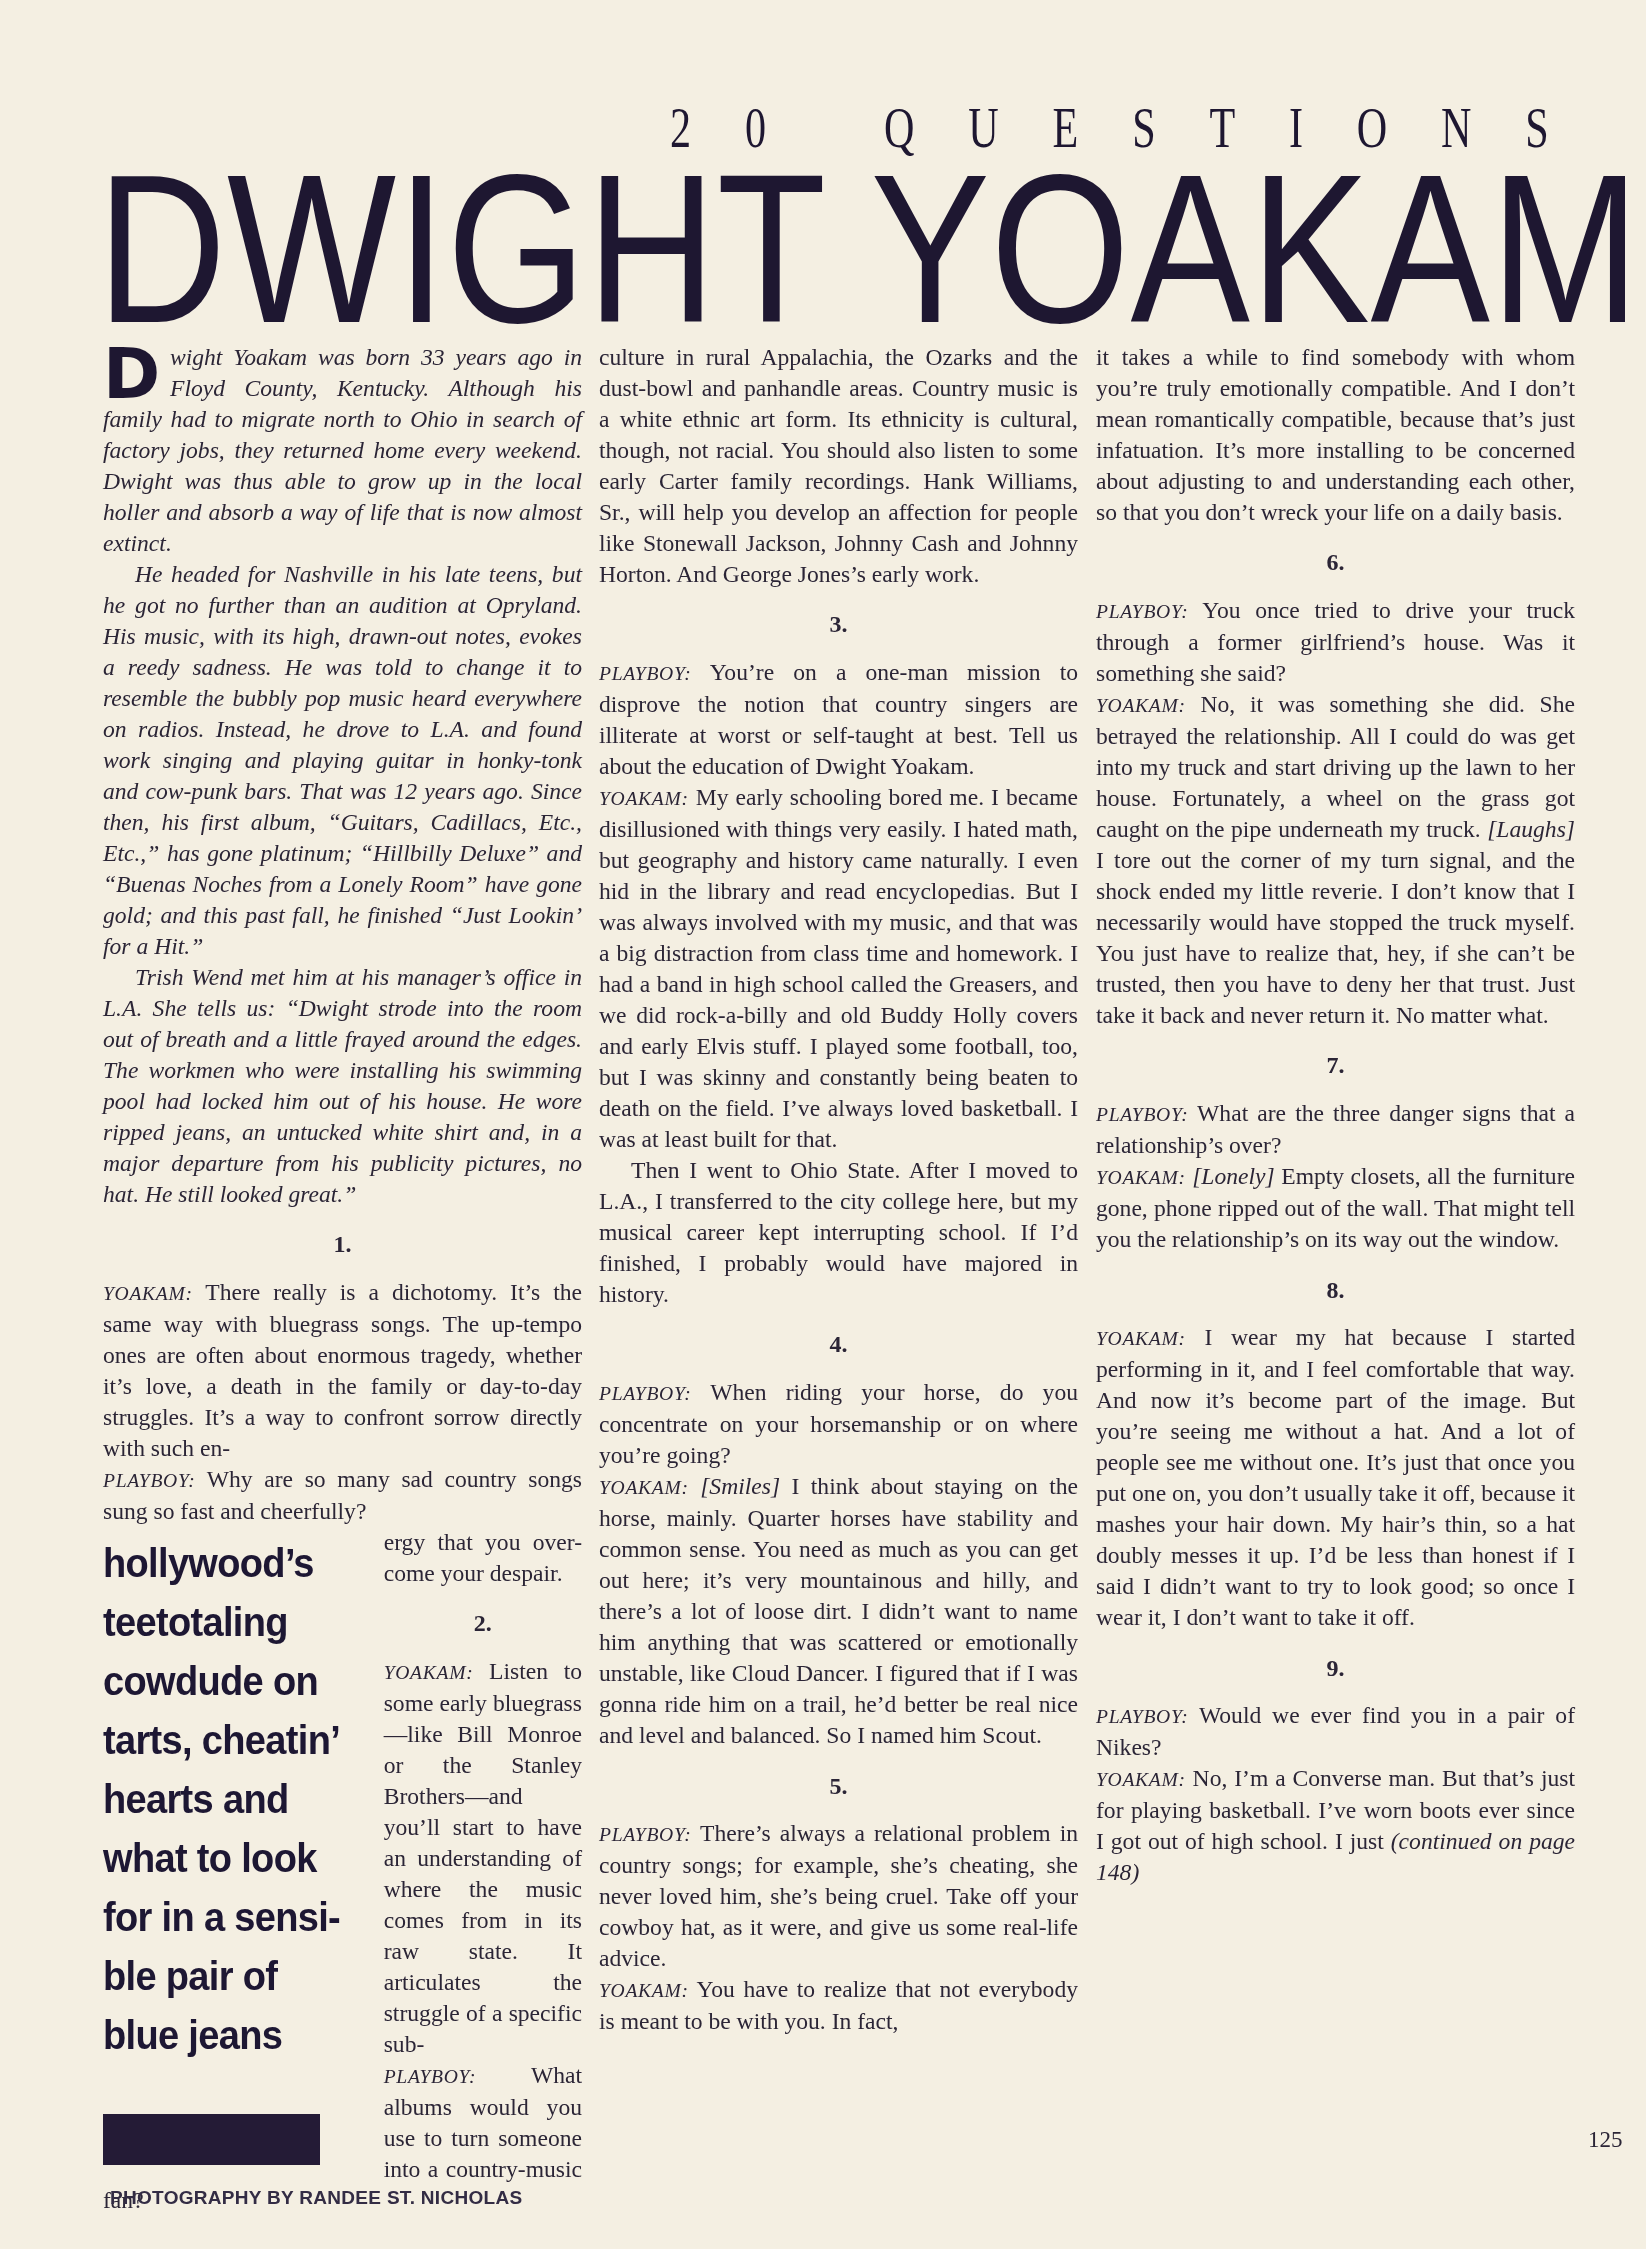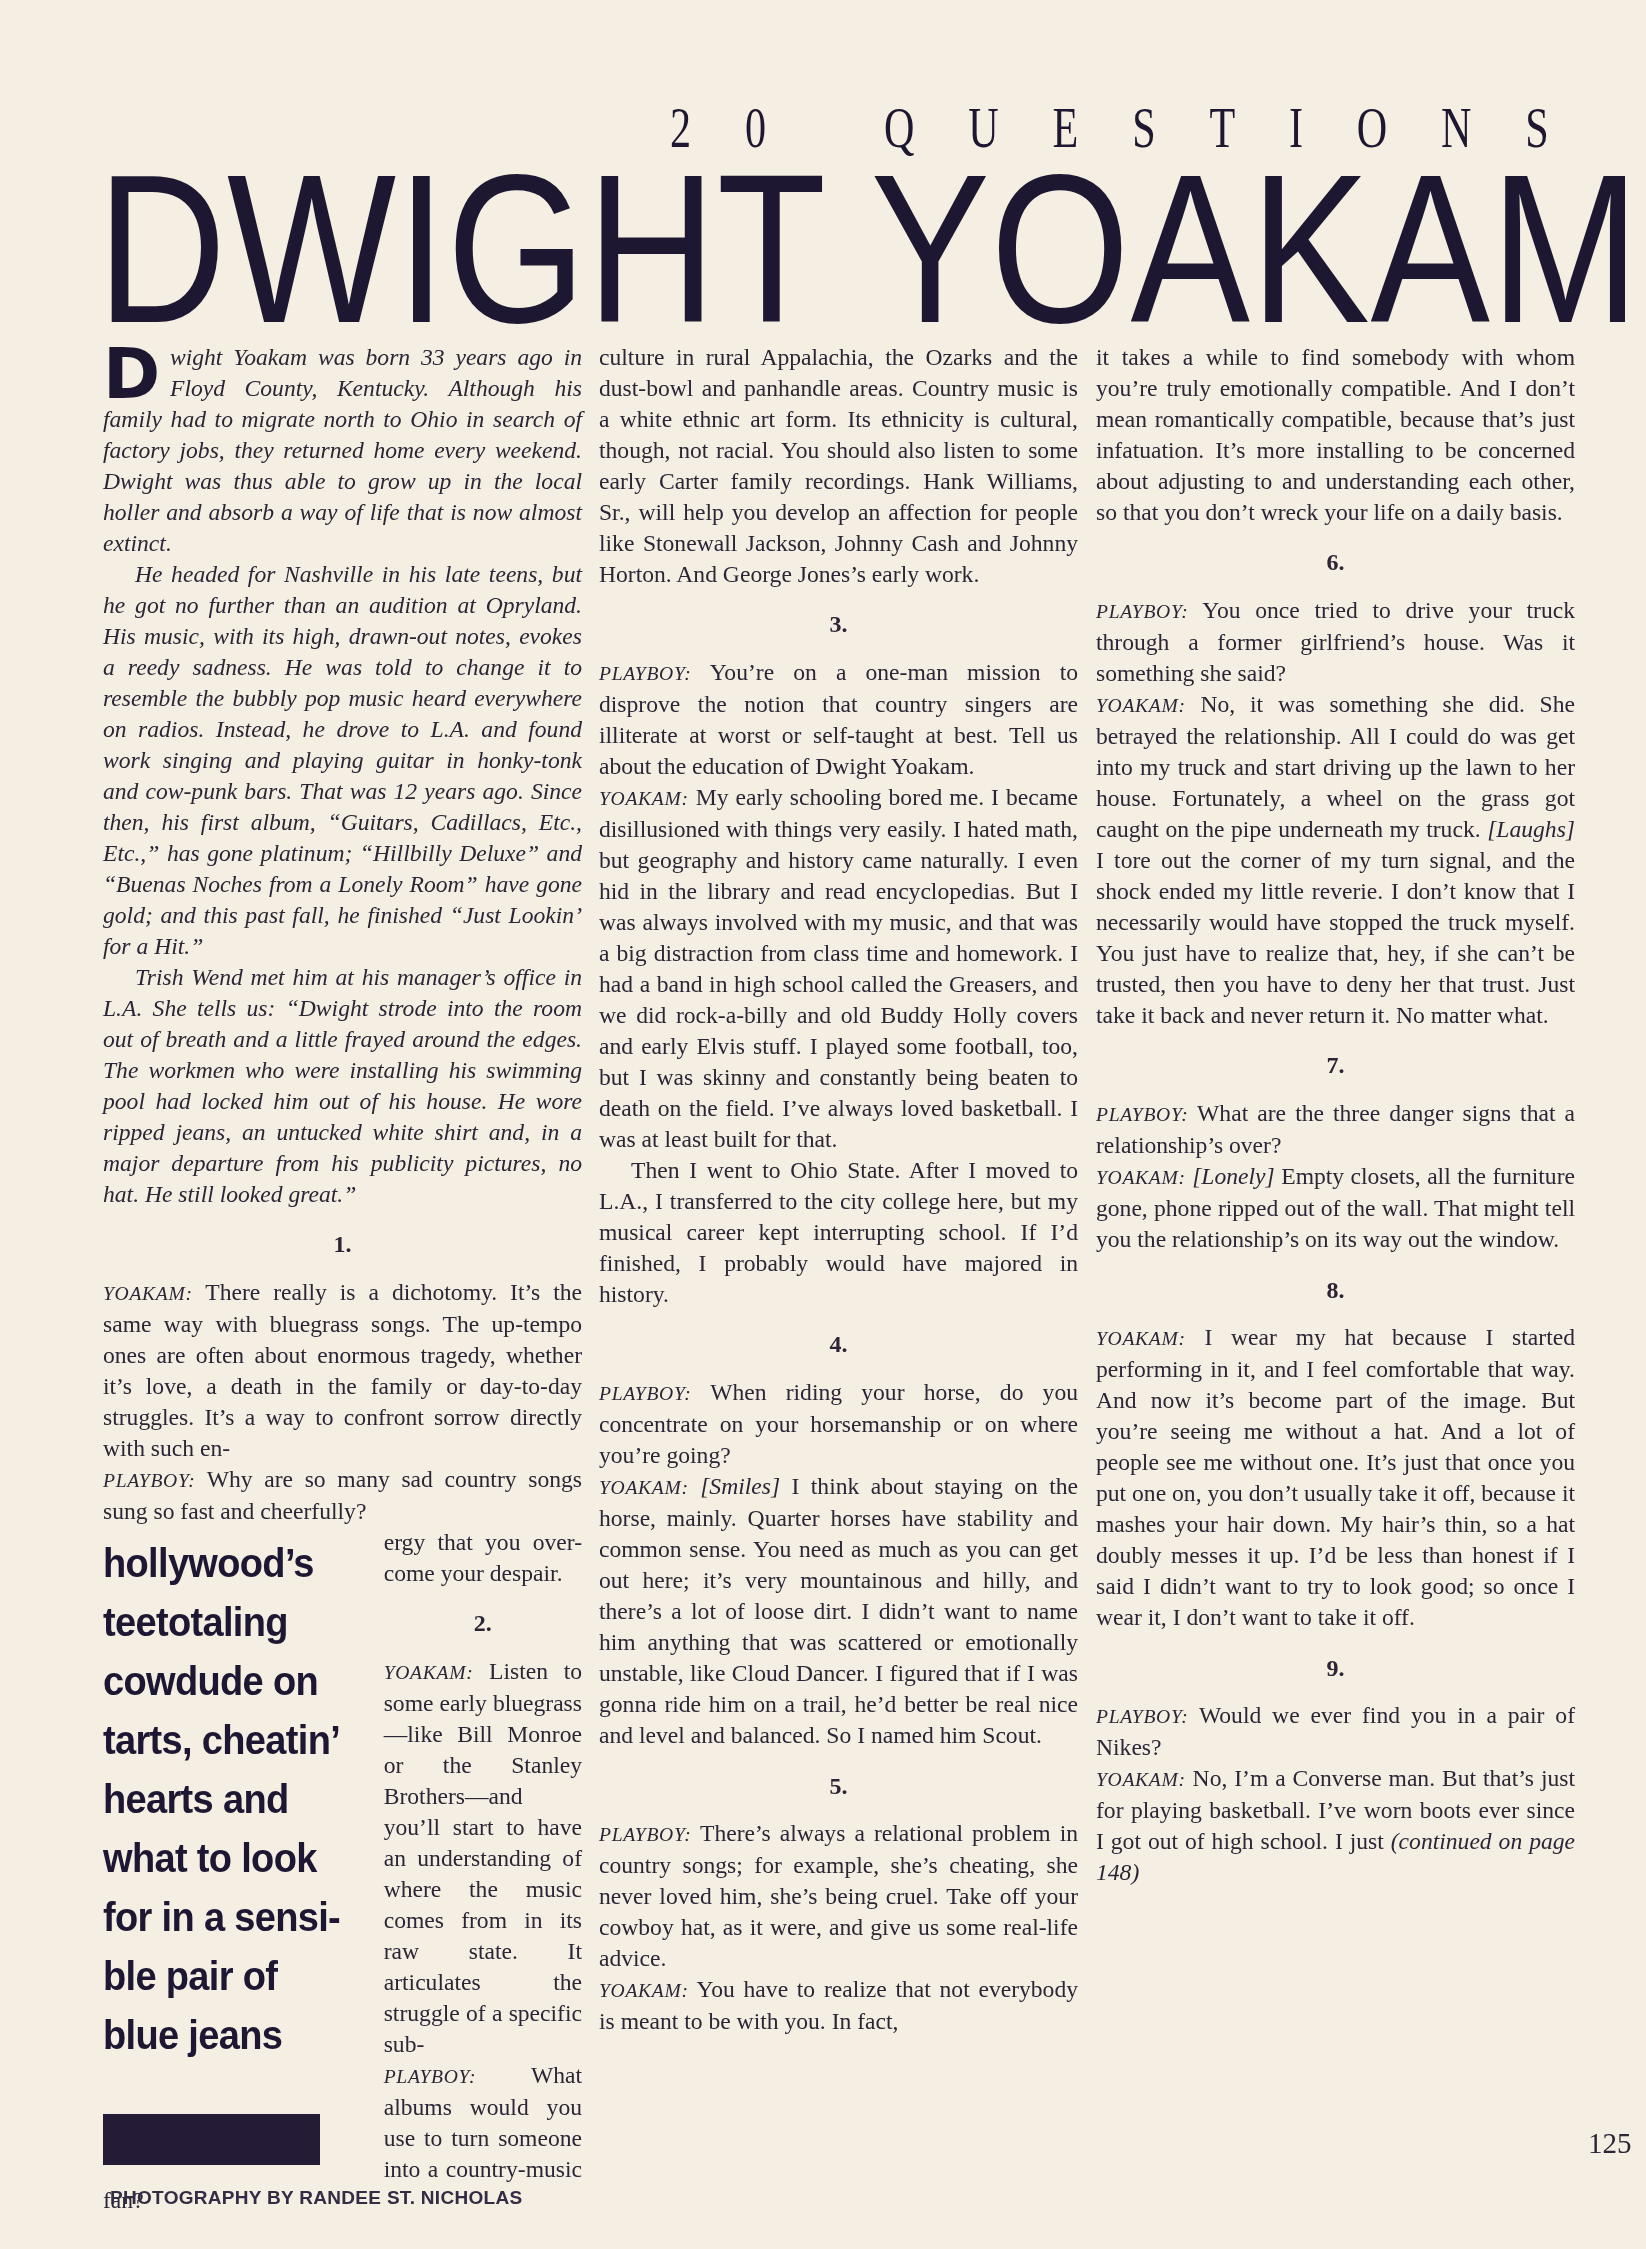--- a/index.html
+++ b/index.html
@@ -78,21 +78,21 @@
   }
 
   .credit {
     position:absolute; left:110px; top:2187px;
     font-family:"Liberation Sans", sans-serif;
     font-weight:bold; font-size:19px; letter-spacing:0.3px;
     color:#332c44;
   }
   .pageno {
     position:absolute; left:1588px; top:2127px;
-    font-size:29px; color:#2b2536;
+    font-size:23px; color:#2b2536;
   }
 </style>
 </head>
 <body>
 
 <div id="page">
   <div class="kicker">20 QUESTIONS</div>
   <div class="title">DWIGHT YOAKAM</div>
 
   <div class="col" id="col-0">

